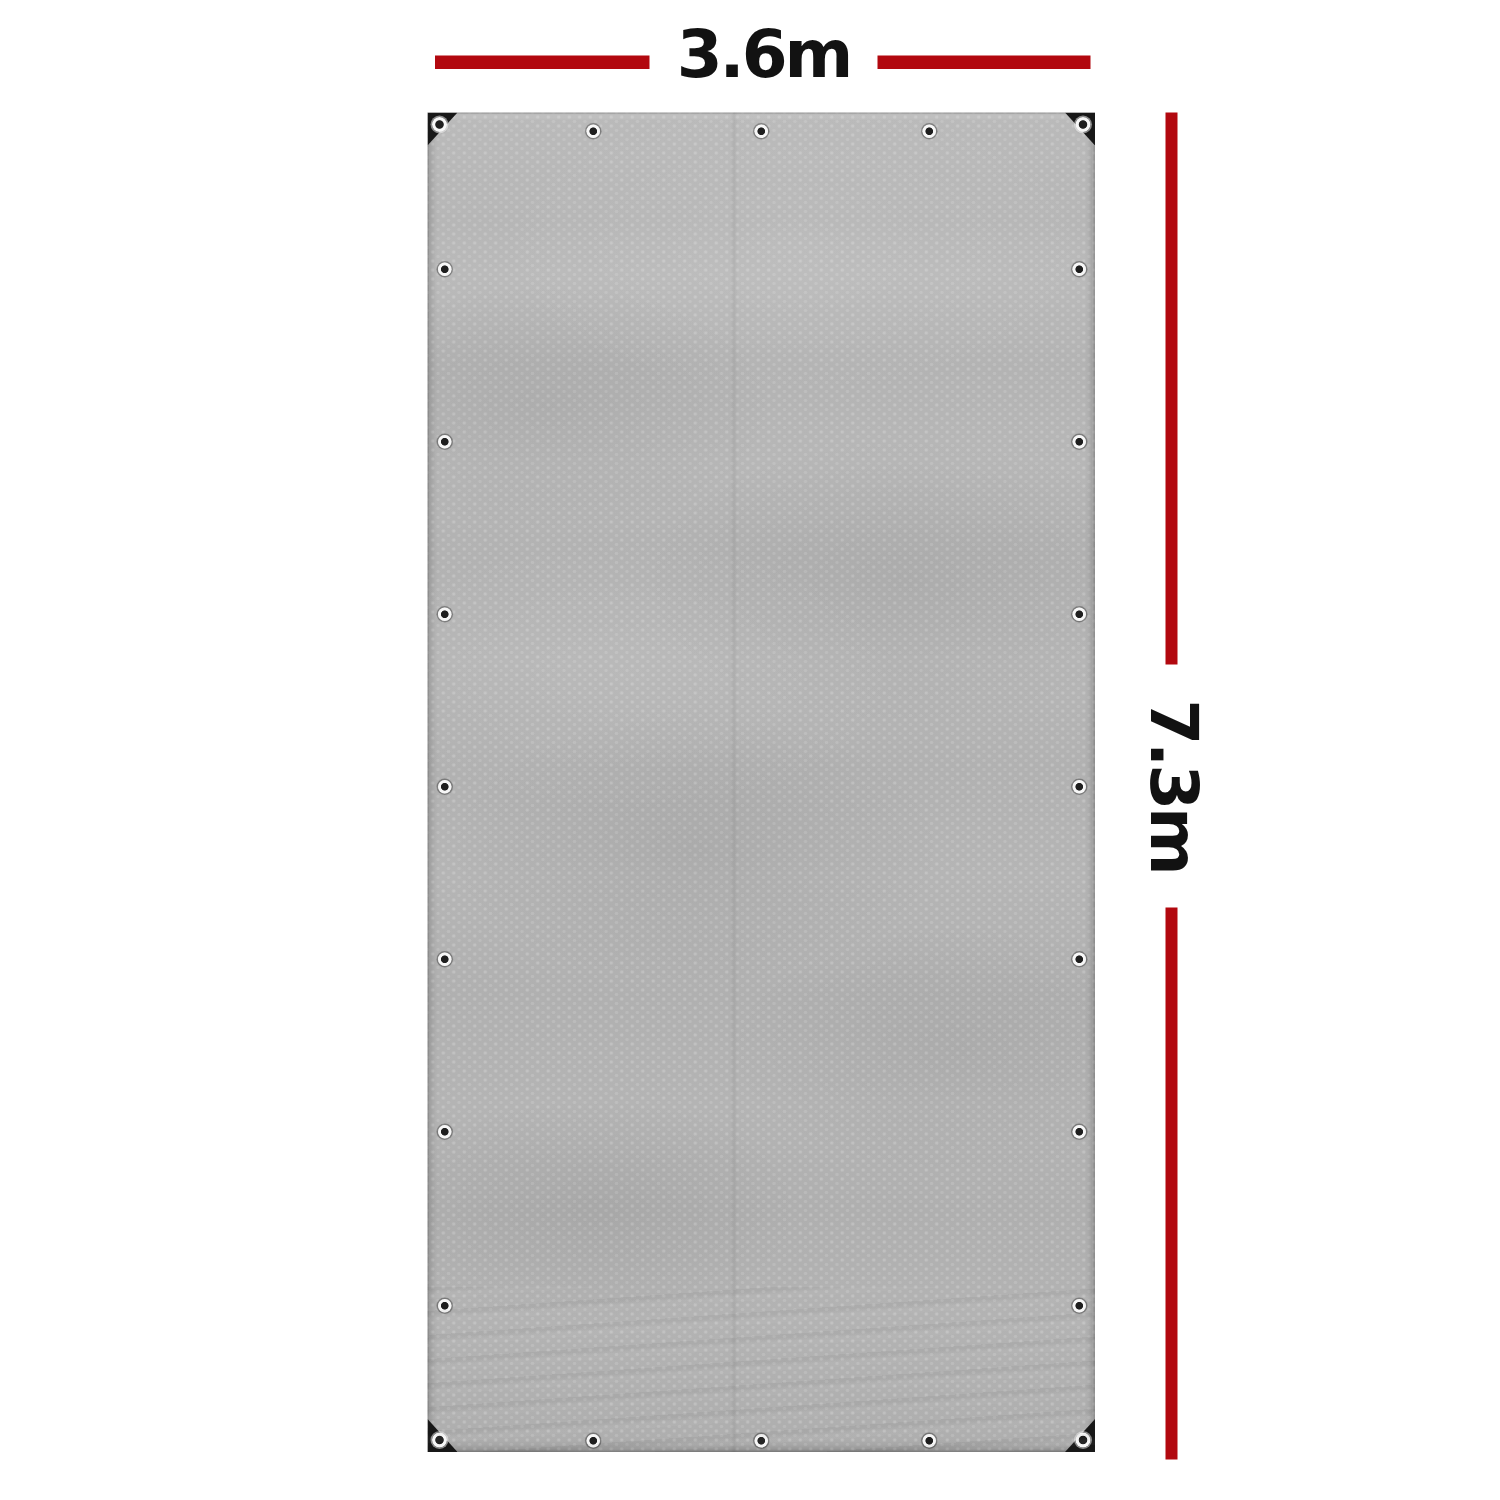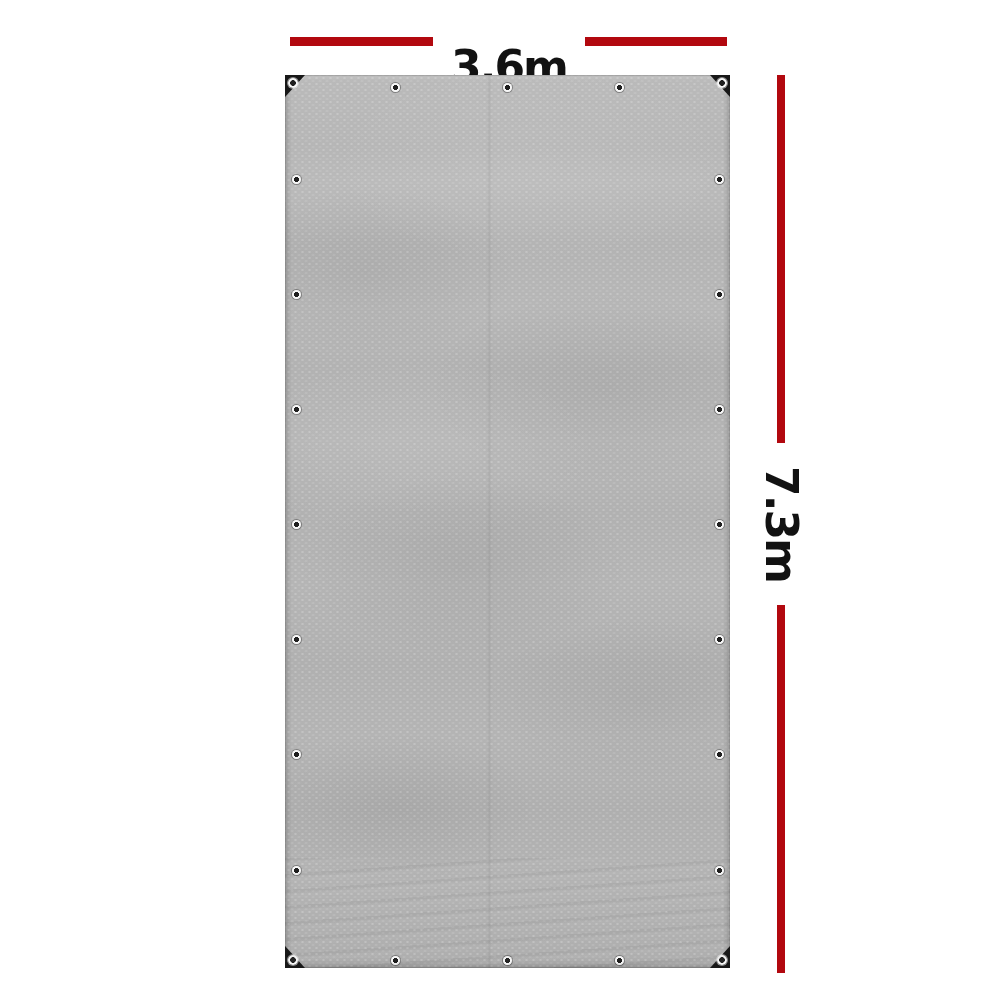--- a/index.html
+++ b/index.html
@@ -14,21 +14,21 @@
   .dim-line.v{width:8px;}
   #wline-left {left:290px;top:37px;width:143px;}
   #wline-right{left:585px;top:37px;width:142px;}
   #hline-top   {left:777px;top:75px;height:368px;}
   #hline-bottom{left:777px;top:605px;height:368px;}
   .dim-label{
     position:absolute;color:var(--dimension-text,#121212);
     font-size:44px;font-weight:700;letter-spacing:-2px;
     text-align:center;white-space:nowrap;
   }
-  #width-label{left:433px;top:9px;width:152px;height:56px;line-height:56px;margin-top:30px;}
+  #width-label{left:433px;top:9px;width:152px;height:56px;line-height:56px;}
   #height-label{left:701px;top:500px;width:160px;height:48px;line-height:48px;
     transform:rotate(90deg);}
   
   .tarp{
     position:absolute;left:285px;top:75px;width:445px;height:893px;
     background-color:var(--tarp-base,#b4b4b4);
     background-image:
       radial-gradient(rgba(255,255,255,0.20) 0.9px, rgba(255,255,255,0) 1.5px),
       radial-gradient(rgba(255,255,255,0.13) 0.9px, rgba(255,255,255,0) 1.5px),
       linear-gradient(180deg,

